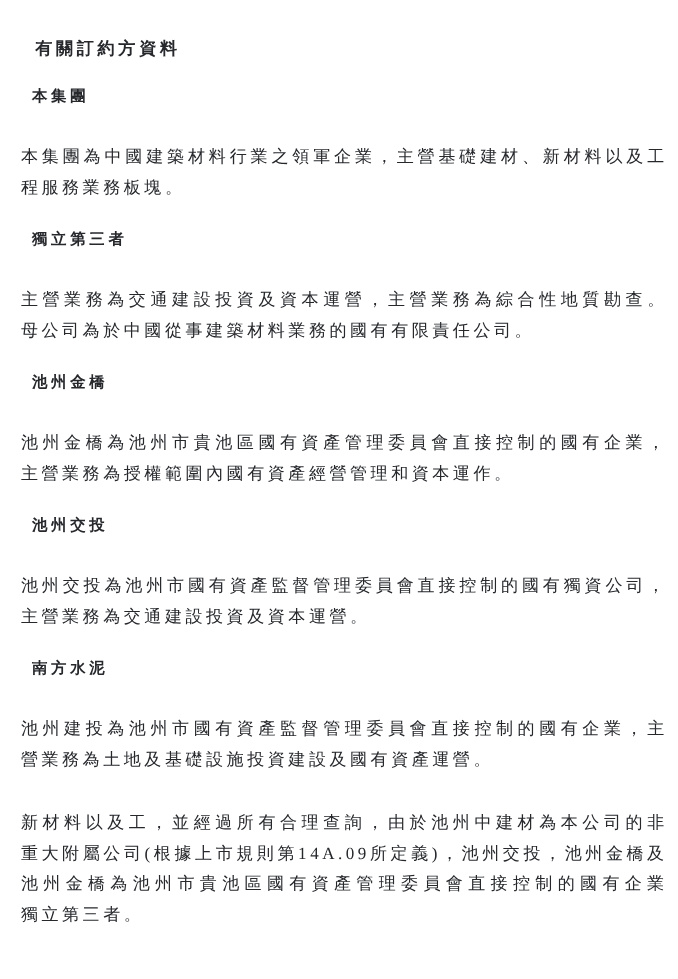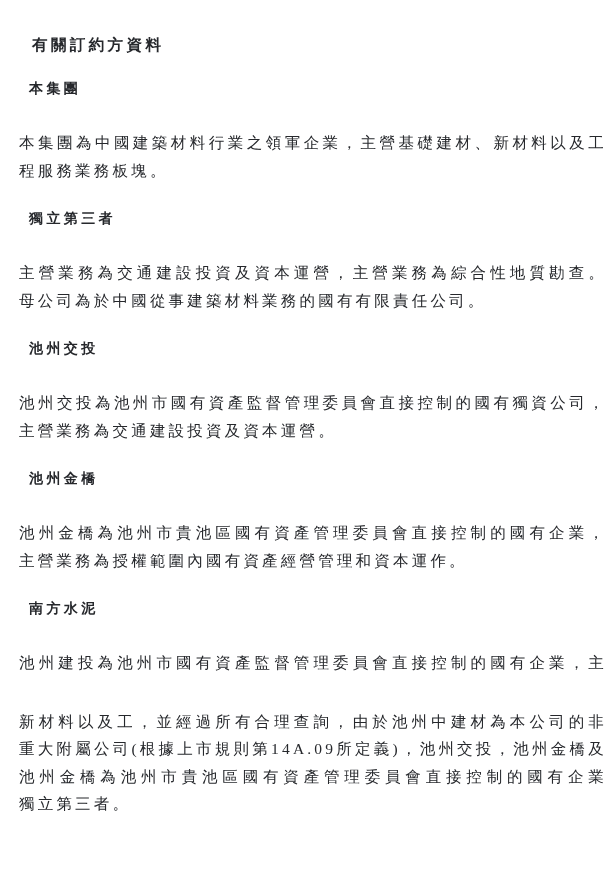--- a/index.html
+++ b/index.html
@@ -74,39 +74,40 @@
 
     <div>
       <div class="section-heading">獨立第三者</div>
       <div class="paragraph">
           <div class="doc-line">主營業務為交通建設投資及資本運營，主營業務為綜合性地質勘查。</div>
           <div class="doc-line last">母公司為於中國從事建築材料業務的國有有限責任公司。</div>
         </div>
     </div>
 
     <div>
+      <div class="section-heading">池州金橋</div>
+      <div class="paragraph">
+          <div class="doc-line">池州金橋為池州市貴池區國有資產管理委員會直接控制的國有企業，</div>
+          <div class="doc-line last">主營業務為授權範圍內國有資產經營管理和資本運作。</div>
+        </div>
+    </div>
+
+    <div>
       <div class="section-heading">池州交投</div>
       <div class="paragraph">
           <div class="doc-line">池州交投為池州市國有資產監督管理委員會直接控制的國有獨資公司，</div>
           <div class="doc-line last">主營業務為交通建設投資及資本運營。</div>
         </div>
     </div>
 
     <div>
-      <div class="section-heading">池州金橋</div>
-      <div class="paragraph">
-          <div class="doc-line">池州金橋為池州市貴池區國有資產管理委員會直接控制的國有企業，</div>
-          <div class="doc-line last">主營業務為授權範圍內國有資產經營管理和資本運作。</div>
-        </div>
-    </div>
-
-    <div>
       <div class="section-heading">南方水泥</div>
       <div class="paragraph">
           <div class="doc-line">池州建投為池州市國有資產監督管理委員會直接控制的國有企業，主</div>
+          <div class="doc-line last">營業務為土地及基礎設施投資建設及國有資產運營。</div>
         </div>
     </div>
 
     <div class="paragraph">
         <div class="doc-line">新材料以及工，並經過所有合理查詢，由於池州中建材為本公司的非</div>
         <div class="doc-line">重大附屬公司(根據上市規則第14A.09所定義)，池州交投，池州金橋及</div>
         <div class="doc-line">池州金橋為池州市貴池區國有資產管理委員會直接控制的國有企業</div>
         <div class="doc-line last">獨立第三者。</div>
       </div>
 

